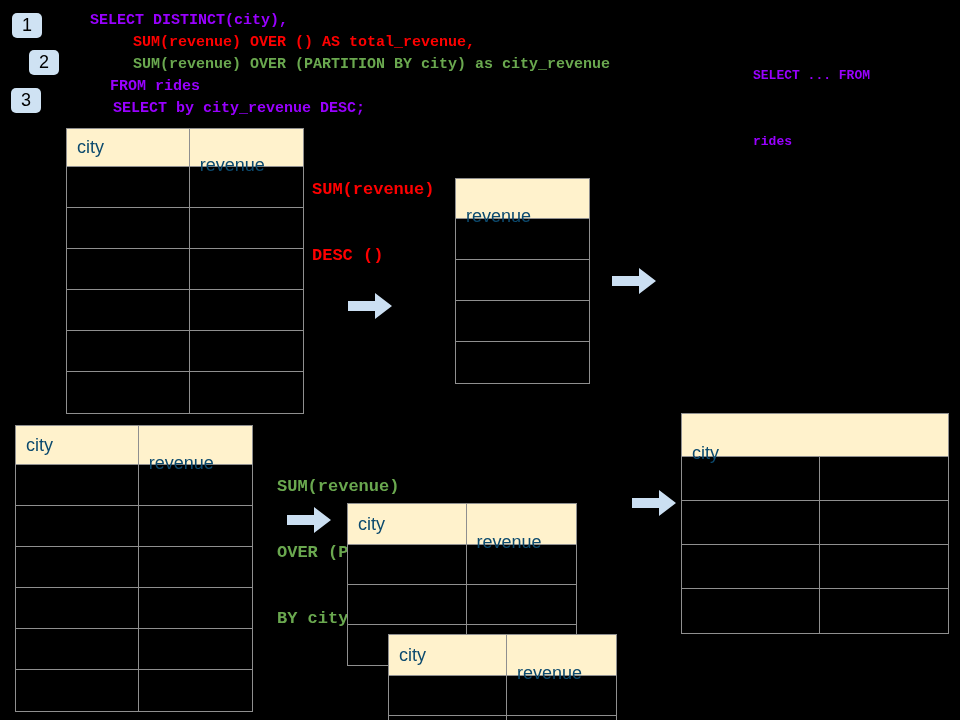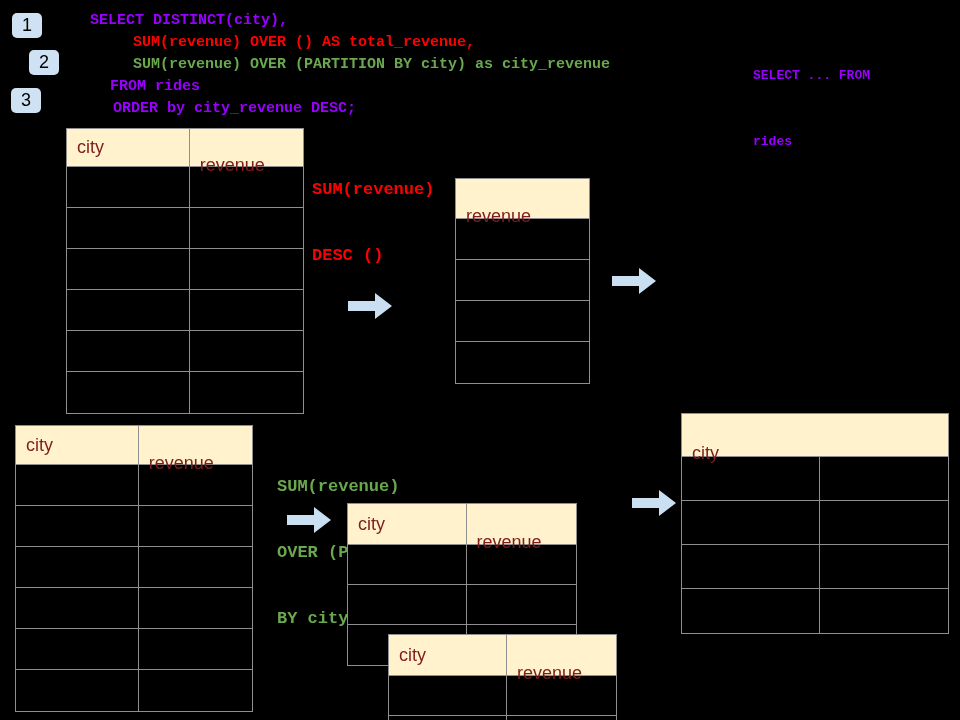--- a/index.html
+++ b/index.html
@@ -53,21 +53,21 @@
   .thead {
     display:flex;
     background:var(--headerbg);
     border-bottom:1px solid var(--tborder);
     height:var(--hh);
   }
   .th {
     flex:1;
     display:flex; align-items:center;
     padding-left:10px;
-    font-size:18px; color:#7f1d1d;
+    font-size:18px; color:#0c4a6e;
     border-right:1px solid var(--tborder);
   }
   .th:last-child { border-right:none;margin-top:36px; }
   .trow {
     display:flex;
     height:var(--rh);
     border-bottom:1px solid var(--tborder);
   }
   .trow:last-child { border-bottom:none; }
   .td { flex:1; border-right:1px solid var(--tborder); }
@@ -100,21 +100,21 @@
 </div>
 <div class="abs badge" id="badge-3">
   <span>3</span>
 </div>
 
 <div>
   <div class="abs code sqlline c-purple" id="sql-l1">SELECT DISTINCT(city),</div>
   <div class="abs code sqlline c-red" id="sql-l2">SUM(revenue) OVER () AS total_revenue,</div>
   <div class="abs code sqlline c-green" id="sql-l3">SUM(revenue) OVER (PARTITION BY city) as city_revenue</div>
   <div class="abs code sqlline c-purple" id="sql-l4">FROM rides</div>
-  <div class="abs code sqlline c-purple" id="sql-l5">ORDER by city_revenue DESC;</div>
+  <div class="abs code sqlline c-purple" id="sql-l5">SELECT by city_revenue DESC;</div>
 </div>
 
 <div class="abs code c-purple" id="side-note">
   <div>SELECT ... FROM</div>
   <div>rides</div>
 </div>
 
 <div class="abs code c-red" id="total-label">
   <div>SUM(revenue)</div>
   <div>DESC ()</div>

